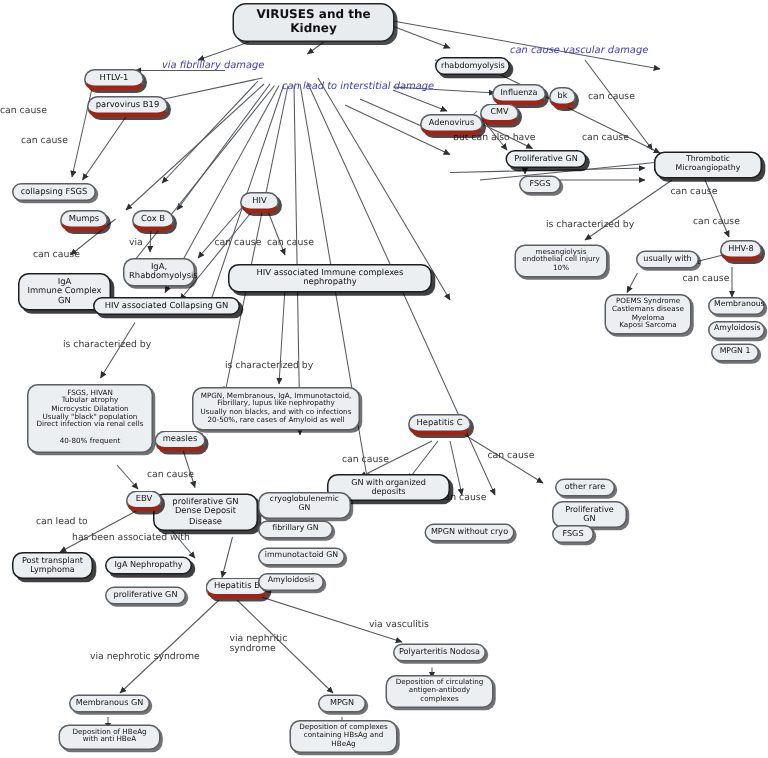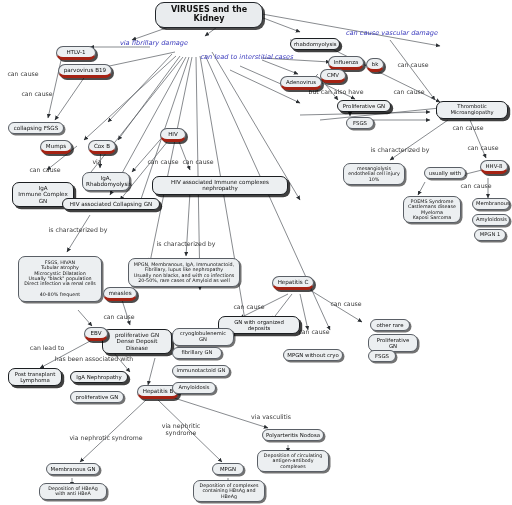--- a/index.html
+++ b/index.html
@@ -36,21 +36,21 @@
     background:#e9ecee;border:1.6px solid #22262a;border-radius:9px;
     font-weight:bold;box-shadow:2px 2px 0 rgba(0,0,0,.7);
   }
 
   
   .lbl{
     position:absolute;
     color:#3a3a3a;
     font-size:6.2px;
     white-space:pre;
-    text-align:center;
+    text-align:left;
     line-height:1.15;
     z-index:4;
   }
   .lbl.blue{color:#3b3bbd;font-style:italic;font-size:6.6px;}
 </style>
 </head>
 <body>
 
 <div id="canvas">
 
@@ -271,21 +271,21 @@
 Kaposi Sarcoma</div>
 
   <div class="node" style="left:472px;top:198px;width:38px;font-size:5.2px;">Membranous</div>
 
   <div class="node" style="left:472px;top:214px;width:38px;font-size:5.2px;">Amyloidosis</div>
 
   <div class="node" style="left:474px;top:229px;width:32px;font-size:5.2px;">MPGN 1</div>
 
   <div class="lbl blue" style="left:108px;top:40px;width:92px;">via fibrillary damage</div>
 
-  <div class="lbl blue" style="left:188px;top:54px;width:118px;">can lead to interstitial cases</div>
+  <div class="lbl blue" style="left:188px;top:54px;width:118px;">can lead to interstitial damage</div>
 
   <div class="lbl blue" style="left:340px;top:30px;width:104px;">can cause vascular damage</div>
 
   <div class="lbl" style="left:0px;top:70px;width:46px;">can cause</div>
 
   <div class="lbl" style="left:14px;top:90px;width:46px;">can cause</div>
 
   <div class="lbl" style="left:22px;top:166px;width:46px;">can cause</div>
 
   <div class="lbl" style="left:86px;top:158px;width:22px;">via</div>

